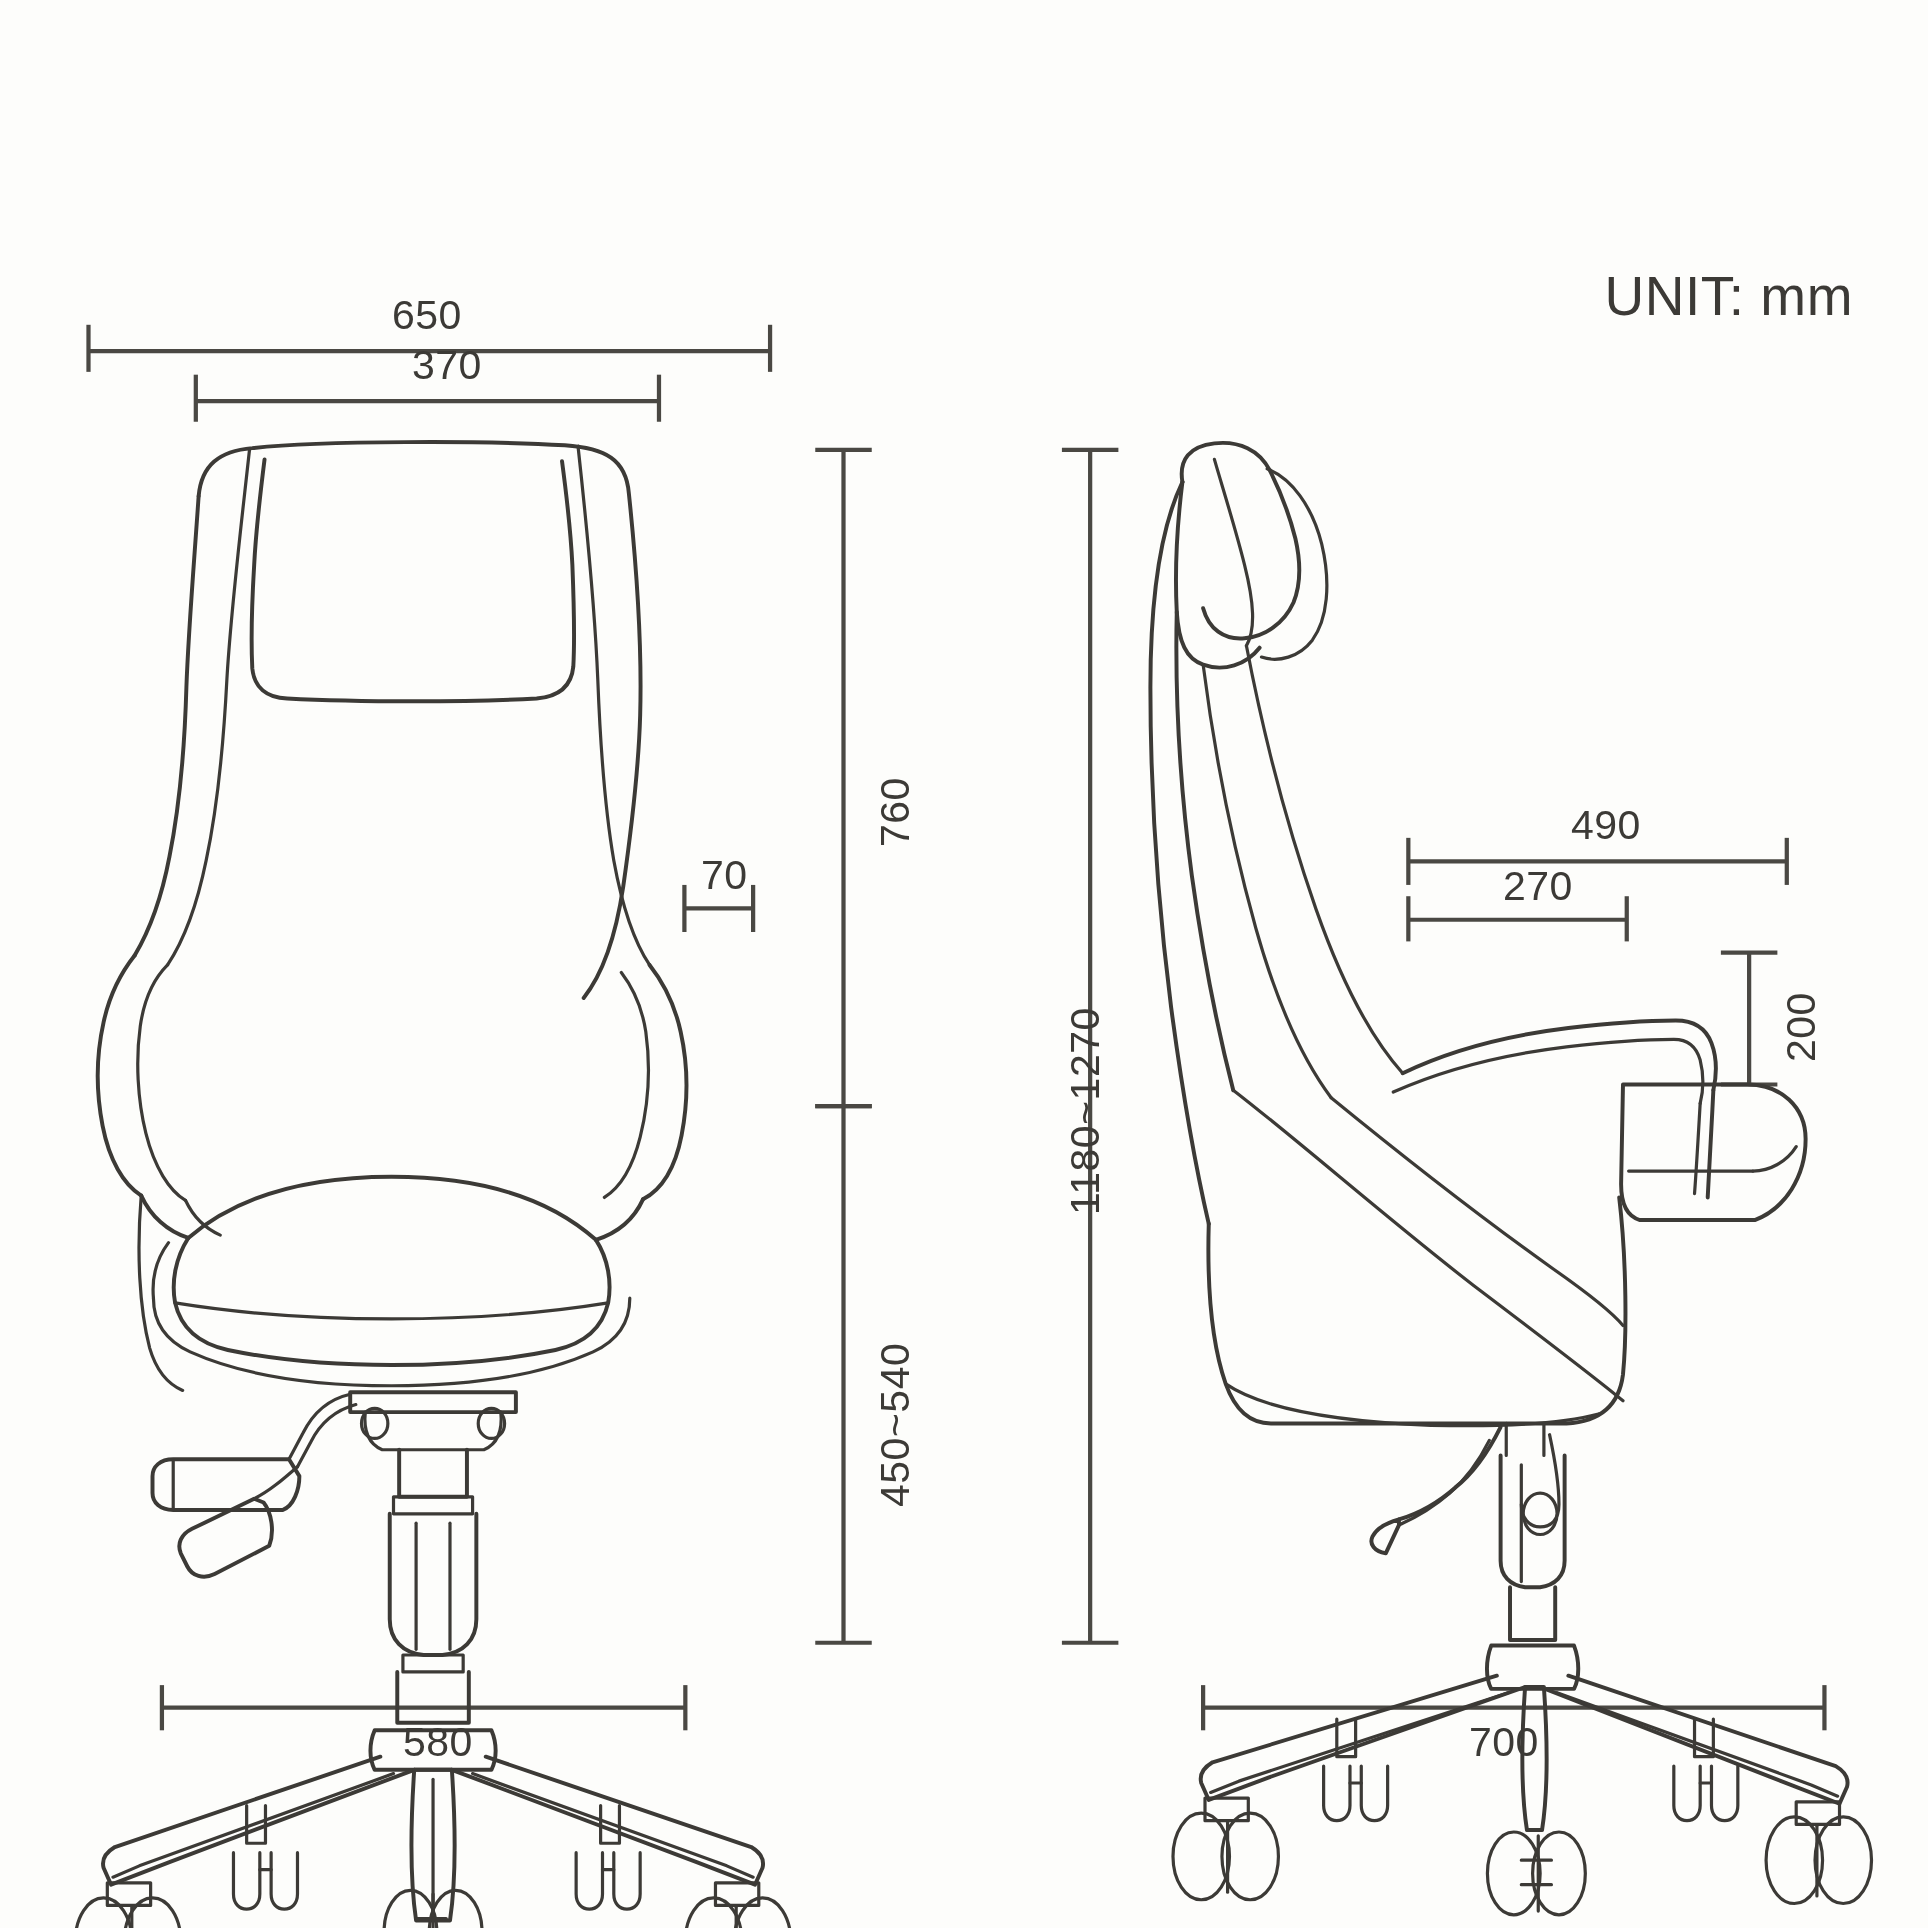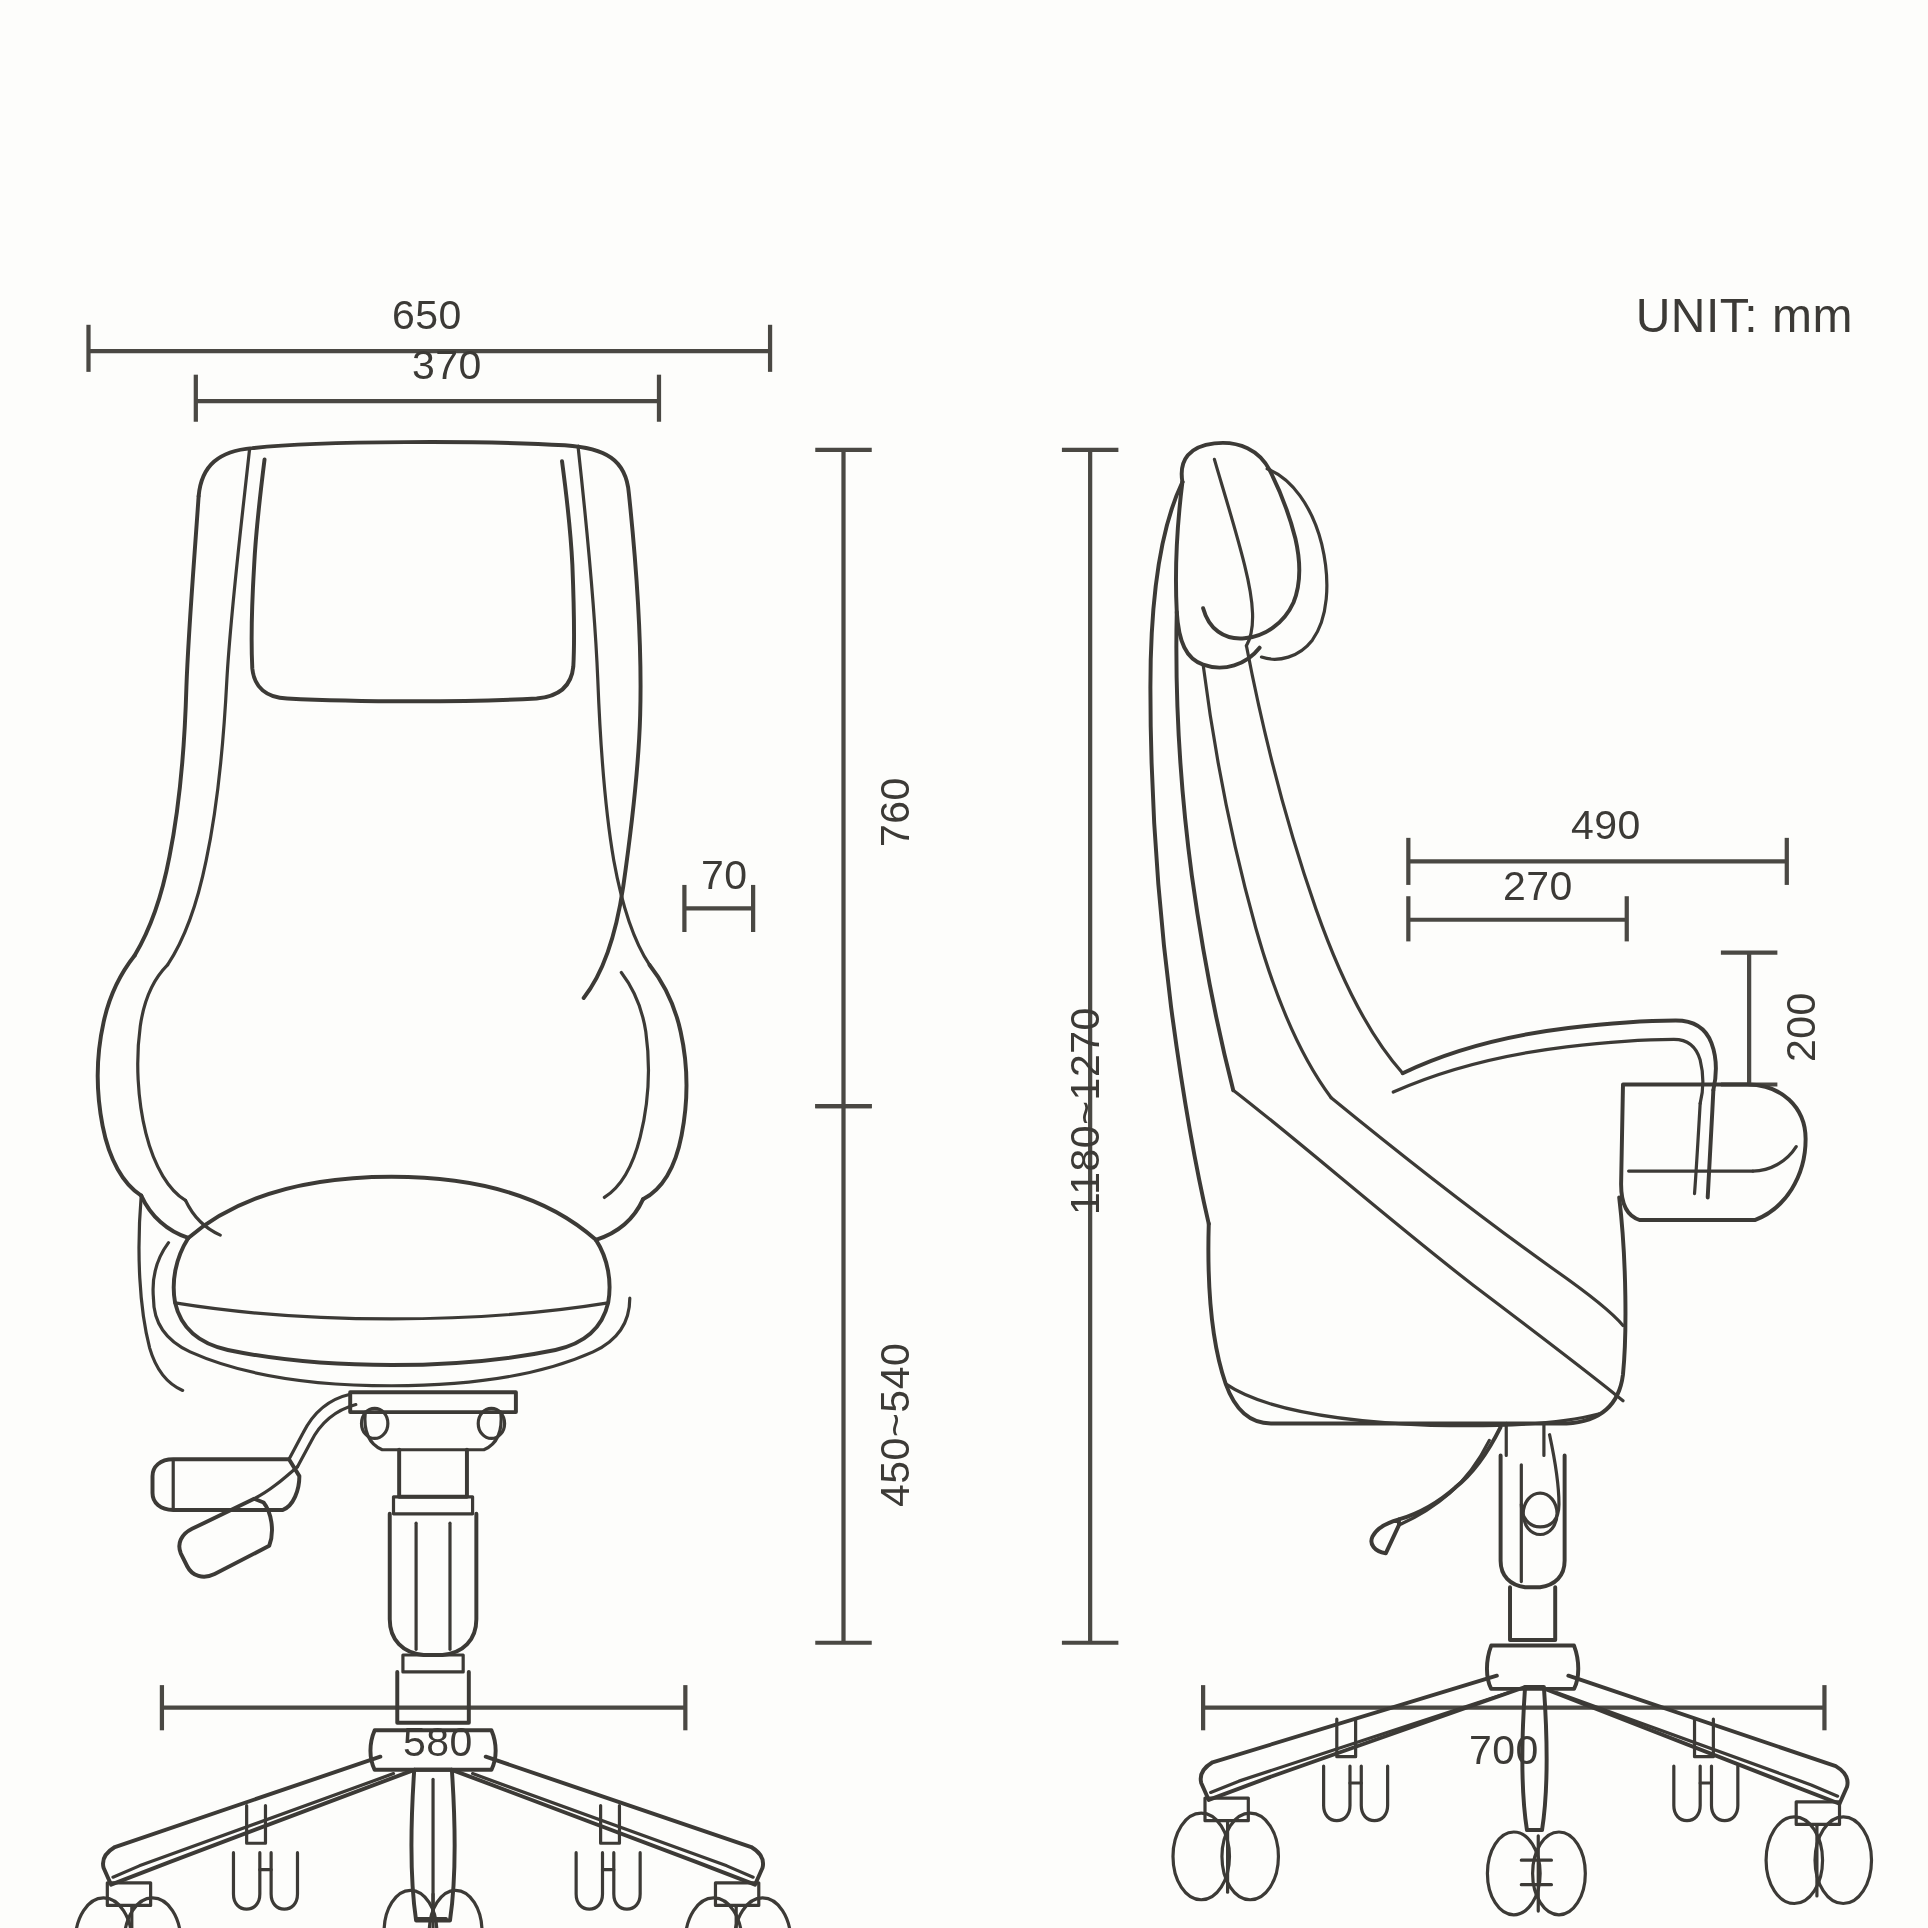--- a/index.html
+++ b/index.html
@@ -18,22 +18,22 @@
   #drawing {
     position: absolute;
     left: 0;
     top: 0;
     width: 1928px;
     height: 1928px;
   }
   .unit-label {
     position: absolute;
     right: 75px;
-    top: 288px;
-    font-size: 48px;
+    top: 264px;
+    font-size: 55px;
     color: #3c3a36;
     letter-spacing: 0.5px;
     white-space: nowrap;
   }
   .dim-text {
     position: absolute;
     font-size: 41px;
     color: #3c3a36;
     white-space: nowrap;
     letter-spacing: 0.5px;
@@ -475,16 +475,16 @@
   <div class="dim-text" style="left:375px; top:1719px;margin-left:28px;">580</div>
 
   <div class="dim-text rot" style="left:1062px; top:1215px;">1180~1270</div>
 
   <div class="dim-text" style="left:1571px; top:802px;">490</div>
 
   <div class="dim-text" style="left:1503px; top:863px;text-align:right;">270</div>
 
   <div class="dim-text rot" style="left:1778px; top:1062px;">200</div>
 
-  <div class="dim-text" style="left:1469px; top:1719px;margin-top:8px;">700</div>
+  <div class="dim-text" style="left:1469px; top:1719px;">700</div>
 
 </div>
 
 
 </body></html>

